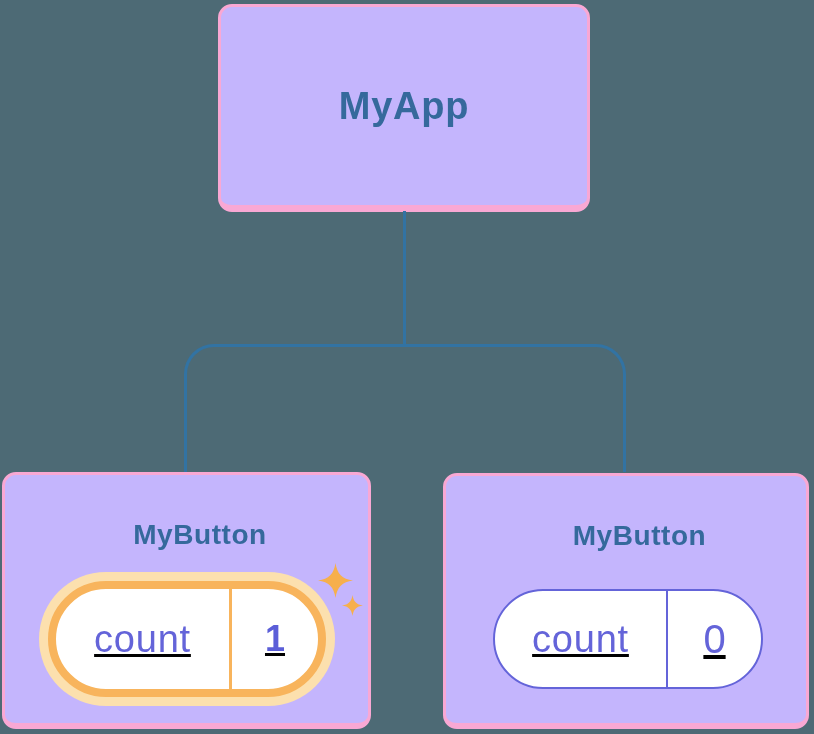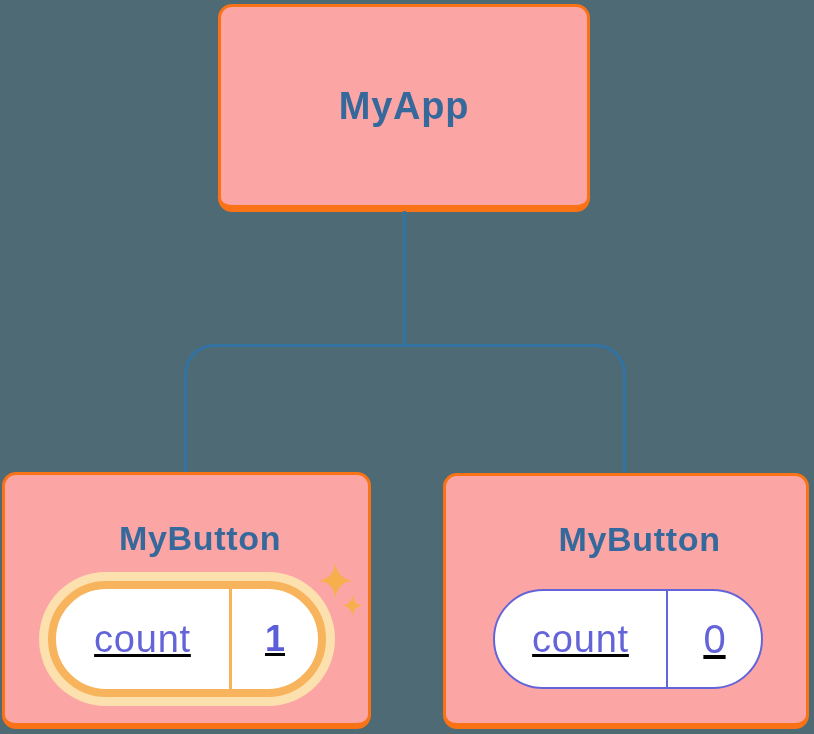--- a/index.html
+++ b/index.html
@@ -11,22 +11,22 @@
     position: relative;
     width: 814px;
     height: 734px;
     background: #4D6A75;
     overflow: hidden;
     font-family: "Liberation Sans", sans-serif;
   }
   
   .card {
     position: absolute;
-    background: #fca5a5;
-    border: 3px solid #f97316;
+    background: #c4b5fd;
+    border: 3px solid #f9a8d4;
     border-radius: 14px;
     box-sizing: border-box;
   }
   .card-app {
     left: 218px; top: 4px;
     width: 372px; height: 208px;
     border-bottom-width: 7px;
     display: flex;
     align-items: center;
     justify-content: center;
@@ -45,21 +45,21 @@
     color: #35699C;
     font-weight: 600;
     letter-spacing: 0.02em;
   }
   .card-app .node-title { font-size: 38px; }
   .btn-title {
     position: absolute;
     left: 0; right: 0;
     top: 44px;
     text-align: center;
-    font-size: 34px;
+    font-size: 28px;
     margin-left: 27px;
   }
   
   .stem {
     position: absolute;
     left: 403px; top: 211px;
     width: 3px; height: 135px;
     background: #3273A3;
   }
   .bracket {

